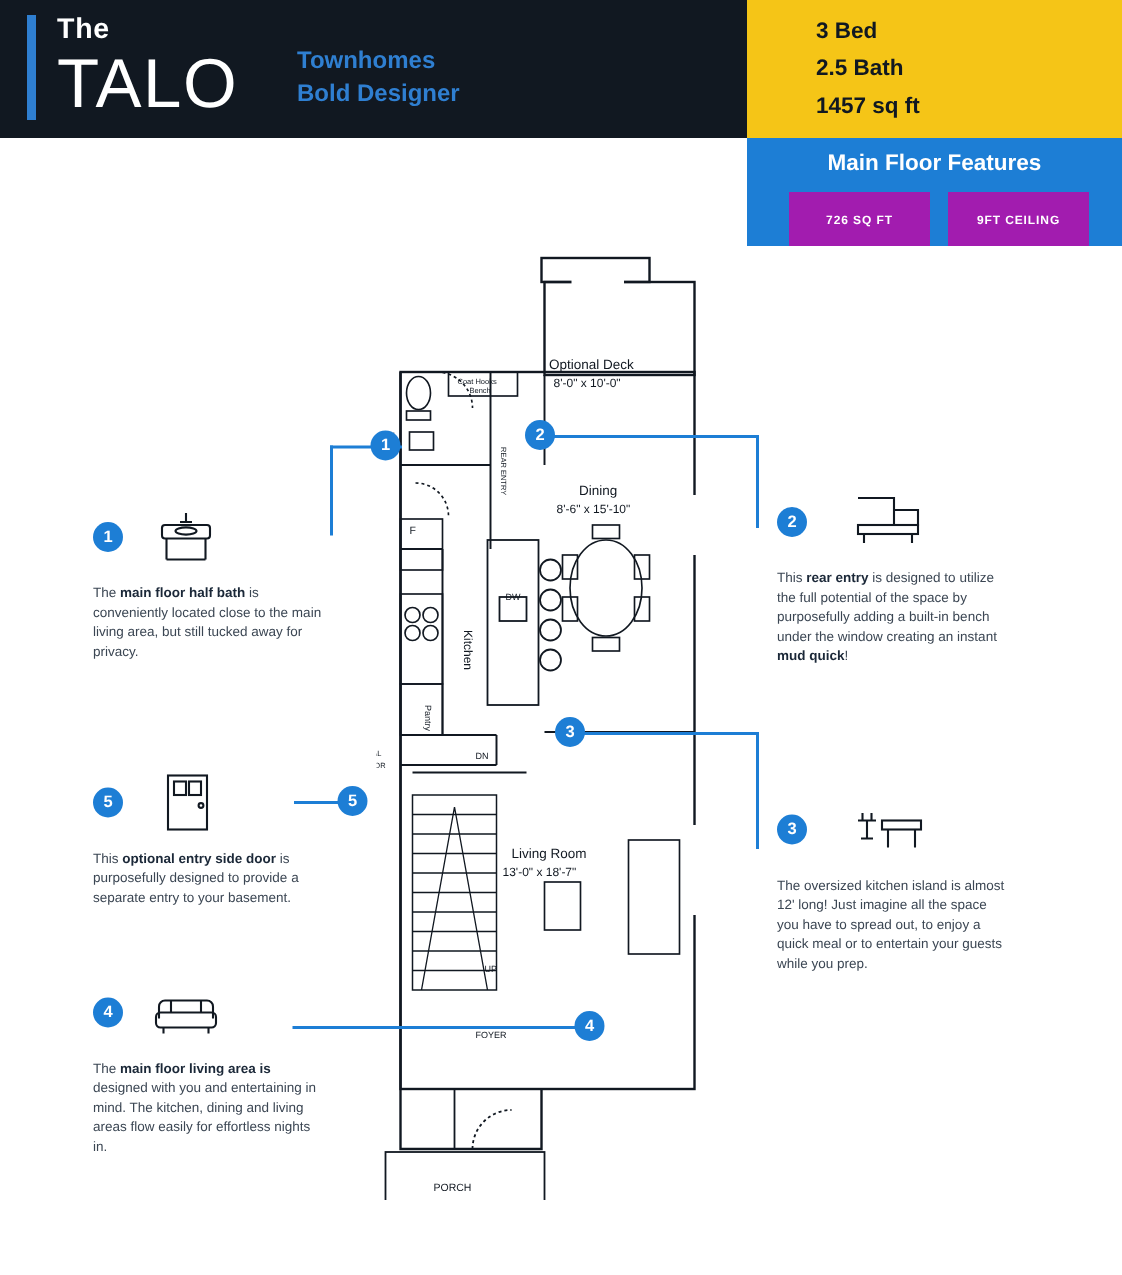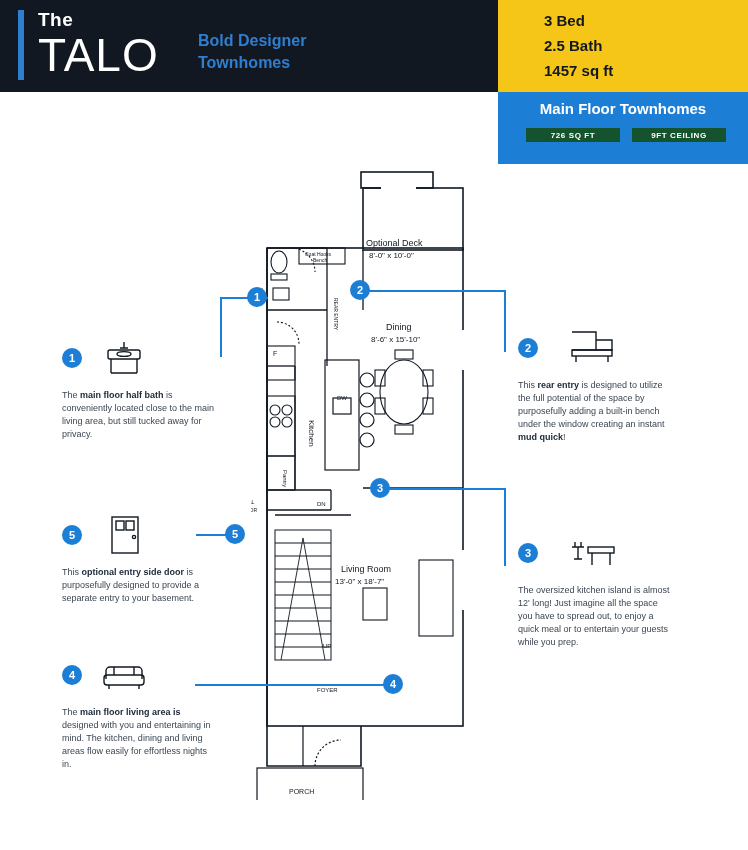--- a/index.html
+++ b/index.html
@@ -45,21 +45,21 @@
   
   .features{
     position:absolute;left:498px;top:92px;width:250px;height:72px;
     background:#1e7fd4;background:#1d7ed5;
   }
   .features-title{
     position:absolute;left:0;top:8px;width:250px;text-align:center;
     color:#ffffff;font-size:15px;font-weight:bold;
   }
   .chip{
-    position:absolute;top:36px;height:14px;background:#14532d;
+    position:absolute;top:36px;height:36px;background:#a21caf;
     color:#ffffff;font-size:8px;font-weight:bold;letter-spacing:0.6px;
     display:flex;align-items:center;justify-content:center;
   }
   .chip.a{left:28px;width:94px;}
   .chip.b{left:134px;width:94px;}
 
   
   .plan{
     position:absolute;left:251px;top:170px;width:270px;height:630px;
   }
@@ -93,35 +93,35 @@
 </head>
 <body>
 
 <div class="header">
   <div class="header-accent"></div>
   <div class="brand">
     <div class="the">The</div>
     <div class="talo">TALO</div>
   </div>
   <div class="tagline">
+    <div>Townhomes</div>
     <div>Bold Designer</div>
-    <div>Townhomes</div>
   </div>
 </div>
 
 <div class="spec-panel">
   <div class="spec-inner">
     <div class="line">3 Bed</div>
     <div class="line">2.5 Bath</div>
     <div class="line">1457 sq ft</div>
   </div>
 </div>
 
 <div class="features">
-  <div class="features-title">Main Floor Townhomes</div>
+  <div class="features-title">Main Floor Features</div>
   <div class="chip a">726 SQ FT</div>
   <div class="chip b">9FT CEILING</div>
 </div>
 
 <div class="plan">
 <svg width="270" height="630" viewBox="0 0 270 630" xmlns="http://www.w3.org/2000/svg">
   <g stroke="#111821" fill="none" stroke-width="1.6">
 
     <rect x="110" y="2" width="72" height="16"></rect>
     <rect x="112" y="18" width="100" height="62"></rect>

